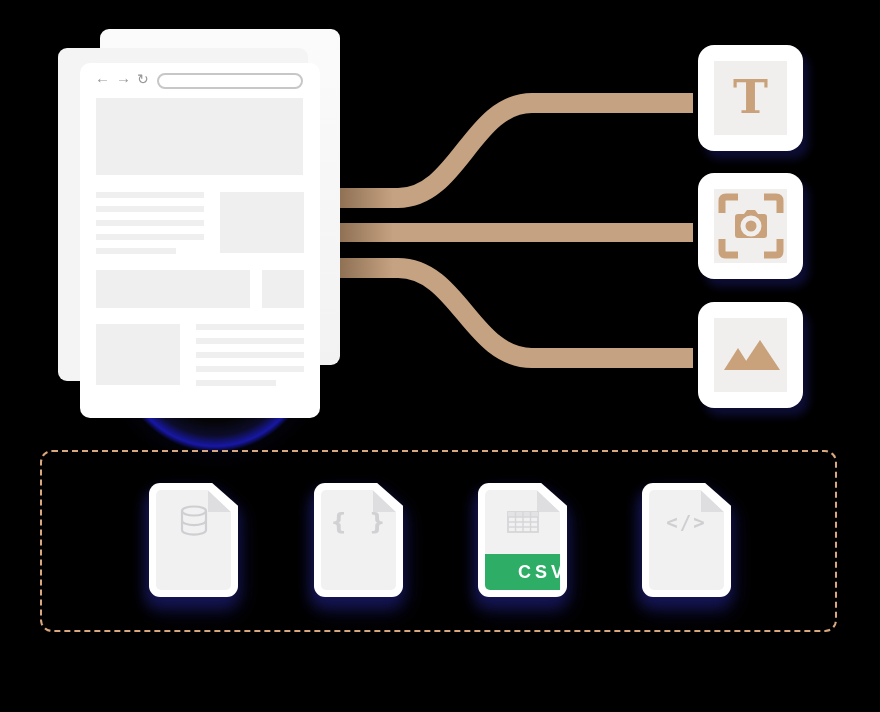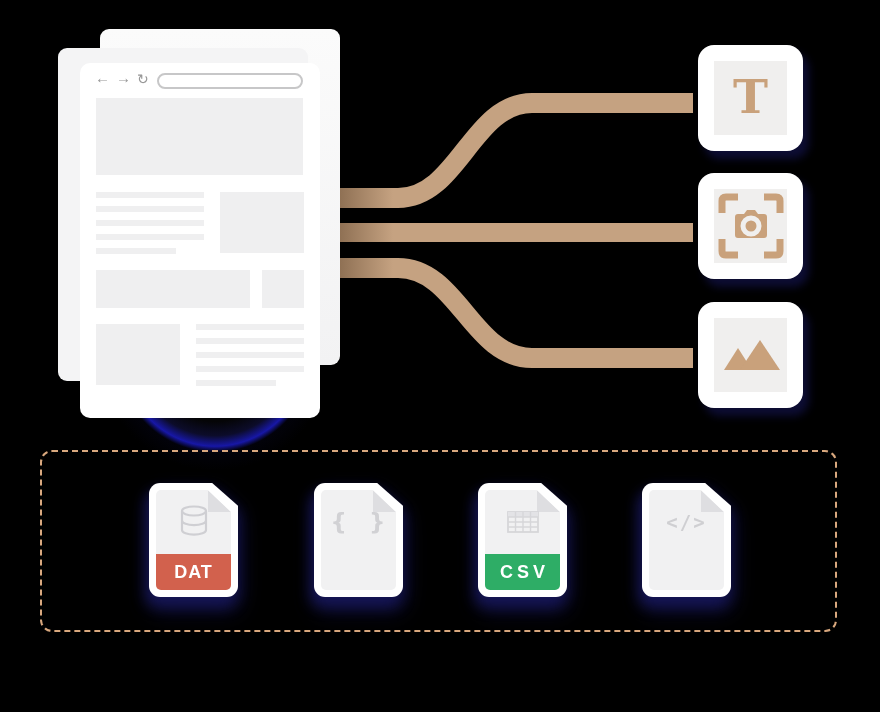--- a/index.html
+++ b/index.html
@@ -60,21 +60,21 @@
         clip-path:polygon(0 0,100% 100%,0 100%);}
   .glyph-zone{position:absolute;left:0;top:4px;width:100%;height:56px;
               display:flex;align-items:center;justify-content:center;color:#d1d1d4;}
   .braces{font-size:23px;font-weight:bold;letter-spacing:7px;color:#d1d1d4;
           font-family:"DejaVu Sans",sans-serif;transform:translateX(3px);}
   .codeg{font-size:19px;font-weight:bold;letter-spacing:2px;color:#cfcfd2;
          font-family:"DejaVu Sans Mono","Liberation Mono",monospace;}
   .banner{position:absolute;left:0;bottom:0;width:100%;height:36px;border-radius:0 0 5px 5px;
           display:flex;align-items:center;justify-content:center;
           color:#fff;font-weight:bold;font-size:18px;letter-spacing:1px;}
-  .ls-wide{letter-spacing:4px;text-indent:4px;}
+  .ls-wide{letter-spacing:4px;text-indent:4px;padding-left:18px;}
 </style>
 </head>
 <body>
 
 <div class="stage">
 
   <svg class="pipes-svg" width="880" height="712">
     <defs>
       <linearGradient id="gstart" x1="0" y1="0" x2="1" y2="0">
         <stop offset="0" stop-color="#8a6c50"></stop>
@@ -154,21 +154,20 @@
     <div class="sticker">
       <div class="fpage">
         <div class="fold"></div>
         <div class="glyph-zone">
           <svg width="40" height="40" viewBox="0 0 40 40" fill="none" stroke="#cfcfd3" stroke-width="2.2">
             <ellipse cx="20" cy="9" rx="12" ry="4.5"></ellipse>
             <path d="M8 9 v19 c0 2.6 5.4 4.6 12 4.6 s12 -2 12 -4.6 v-19"></path>
             <path d="M8 18.5 c0 2.6 5.4 4.6 12 4.6 s12 -2 12 -4.6"></path>
           </svg>
         </div>
-        <div class="banner" style="background-color: rgb(210, 97, 77);">DAT</div>
       </div>
     </div>
   </div>
 
   <div class="file f-json">
     <div class="sticker">
       <div class="fpage">
         <div class="fold"></div>
         <div class="glyph-zone">
           <span class="braces">{ }</span>

